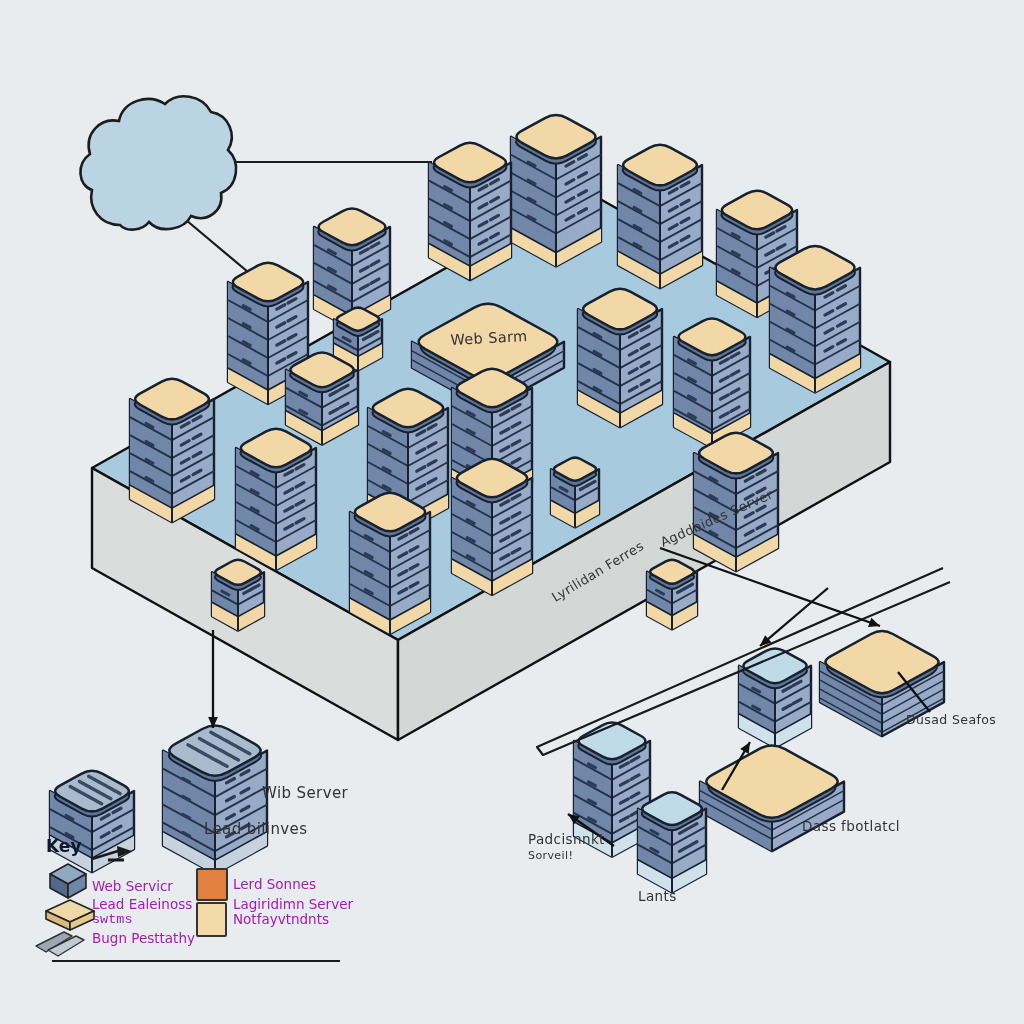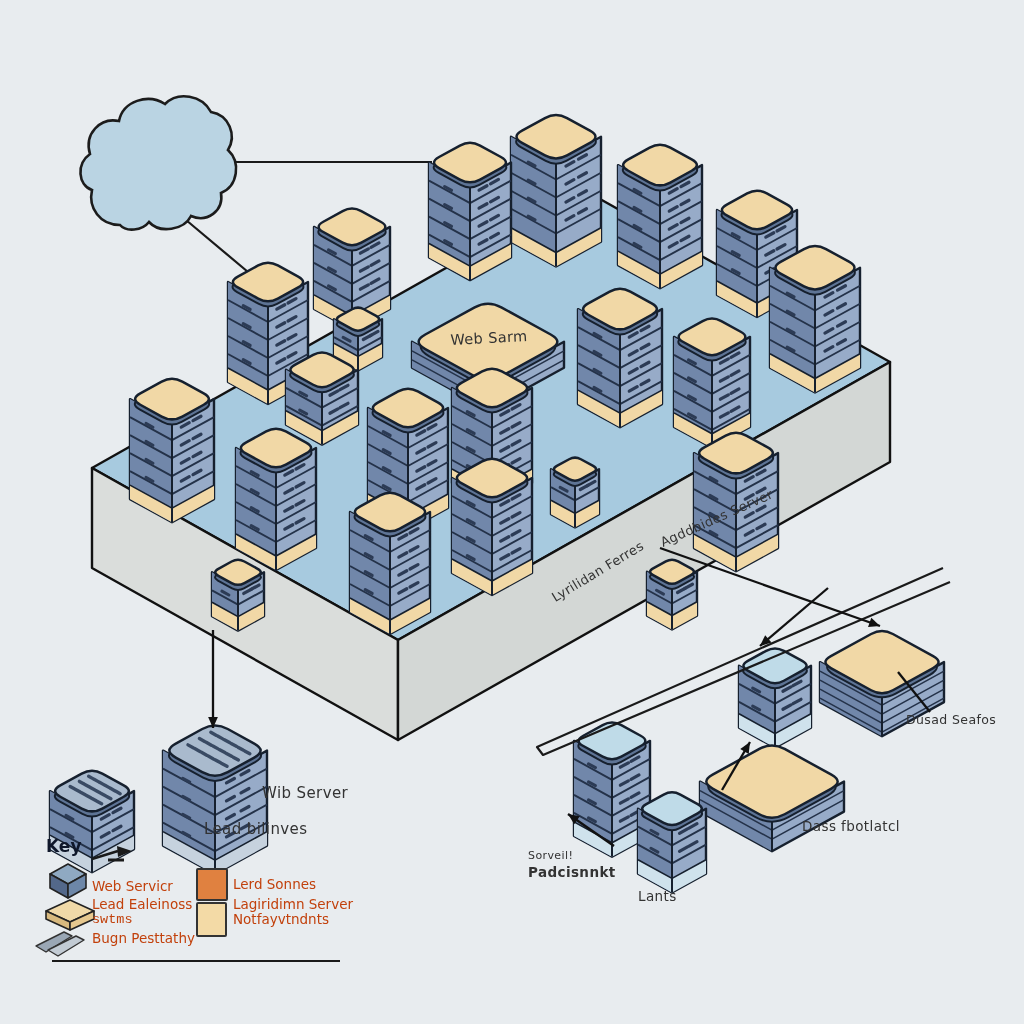--- a/index.html
+++ b/index.html
@@ -5,21 +5,21 @@
   html,body{margin:0;padding:0;background:#e8ecef;}
   .canvas{
     position:relative;width:1024px;height:1024px;overflow:hidden;
     background:#e8ecef;
     font-family:"DejaVu Sans","Liberation Sans",sans-serif;
     color:#2d2d2d;
   }
   #scene{position:absolute;left:0;top:0;}
   .lbl{position:absolute;white-space:nowrap;color:#333;letter-spacing:.4px;}
   .rot{transform-origin:0 0;}
-  .lg-label{position:absolute;font-size:13.5px;color:#c2410c;}
+  .lg-label{position:absolute;font-size:13.5px;color:#a21caf;}
   .lg-swatch{position:absolute;border:2px solid #333;border-radius:2px;}
   .divider{position:absolute;border-top:2px solid #1a1a1a;}
   .key-title{position:absolute;font-size:17px;font-weight:600;color:#0f172a;}
   svg.mini{position:absolute;overflow:visible;}
 </style>
 </head>
 <body>
 
 <div class="canvas">
 
@@ -706,21 +706,21 @@
   <div class="lbl" style="left:433px;top:330px;width:112px;text-align:center;font-size:14.5px;transform:rotate(-3deg);">Web Sarm</div>
 
   <div class="lbl rot" style="left:549px;top:592px;font-size:13px;transform:rotate(-31deg);">Lyrilidan Ferres</div>
 
   <div class="lbl rot" style="left:658px;top:536px;font-size:13px;transform:rotate(-24deg);">Agddbides Server</div>
 
   <div class="lbl" style="left:262px;top:784px;font-size:15px;">Wib Server</div>
 
   <div class="lbl" style="left:204px;top:820px;font-size:15px;">Lead bilinves</div>
 
-  <div class="lbl" style="left:528px;top:864px;font-size:13.5px;font-weight:bold;">Padcisnnkt</div>
+  <div class="lbl" style="left:528px;top:831px;font-size:13.5px;">Padcisnnkt</div>
   <div class="lbl" style="left:528px;top:849px;font-size:11px;">Sorveil!</div>
 
   <div class="lbl" style="left:638px;top:888px;font-size:13.5px;">Lants</div>
 
   <div class="lbl" style="left:906px;top:712px;font-size:12.5px;">Dusad Seafos</div>
 
   <div class="lbl" style="left:802px;top:818px;font-size:13.5px;">Dass fbotlatcl</div>
 
   <div class="key-title" style="left:46px;top:836px;">Key</div>
 

